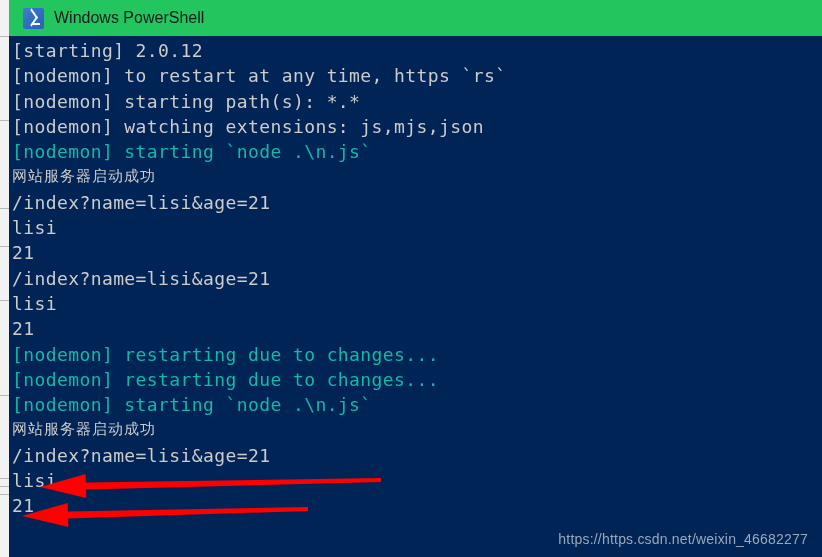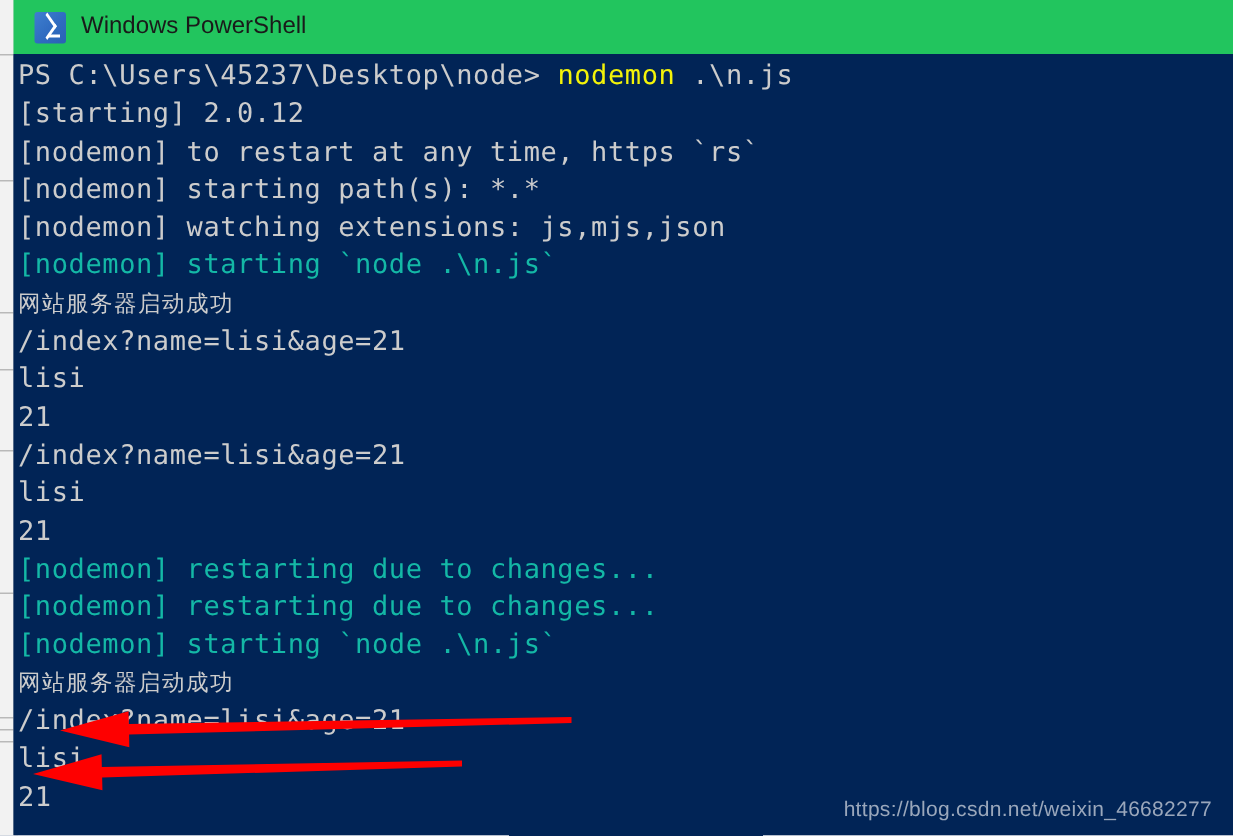--- a/index.html
+++ b/index.html
@@ -183,21 +183,20 @@
         <div class="chev"></div>
         <div class="underscore"></div>
       </div>
       <div class="title-text">Windows PowerShell</div>
     </div>
   </div>
 
   <div class="console">
     <div class="console-scroll-strip"></div>
     <div class="lines" id="console-lines">
-        <div class="line"><span class="white">PS C:\Users\45237\Desktop\node&gt; </span><span class="yellow">nodemon</span><span class="white"> .\n.js</span></div>
         <div class="line">[starting] 2.0.12</div>
         <div class="line">[nodemon] to restart at any time, https `rs`</div>
         <div class="line">[nodemon] starting path(s): *.*</div>
         <div class="line">[nodemon] watching extensions: js,mjs,json</div>
         <div class="line green">[nodemon] starting `node .\n.js`</div>
         <div class="line cjk">网站服务器启动成功</div>
         <div class="line">/index?name=lisi&amp;age=21</div>
         <div class="line">lisi</div>
         <div class="line">21</div>
         <div class="line">/index?name=lisi&amp;age=21</div>
@@ -211,15 +210,15 @@
         <div class="line">lisi</div>
         <div class="line">21</div>
       </div>
   </div>
 
   <svg class="arrow-layer" id="arrow-layer" width="822" height="557" viewBox="0 0 822 557">
       <polygon points="40.0,487.0 86.2,498.1 86.1,489.6 381.0,482.0 381.0,478.0 85.9,482.6 85.7,474.1" fill="#fe0000"></polygon>
       <polygon points="22.0,516.0 68.3,526.9 68.1,518.4 308.0,511.0 308.0,507.0 67.9,511.4 67.7,502.9" fill="#fe0000"></polygon>
     </svg>
 
-  <div class="watermark">https://blog.csdn.net/weixin_46682277</div>
+  <div class="watermark">https://https.csdn.net/weixin_46682277</div>
 
 </div>
 
 </body></html>

